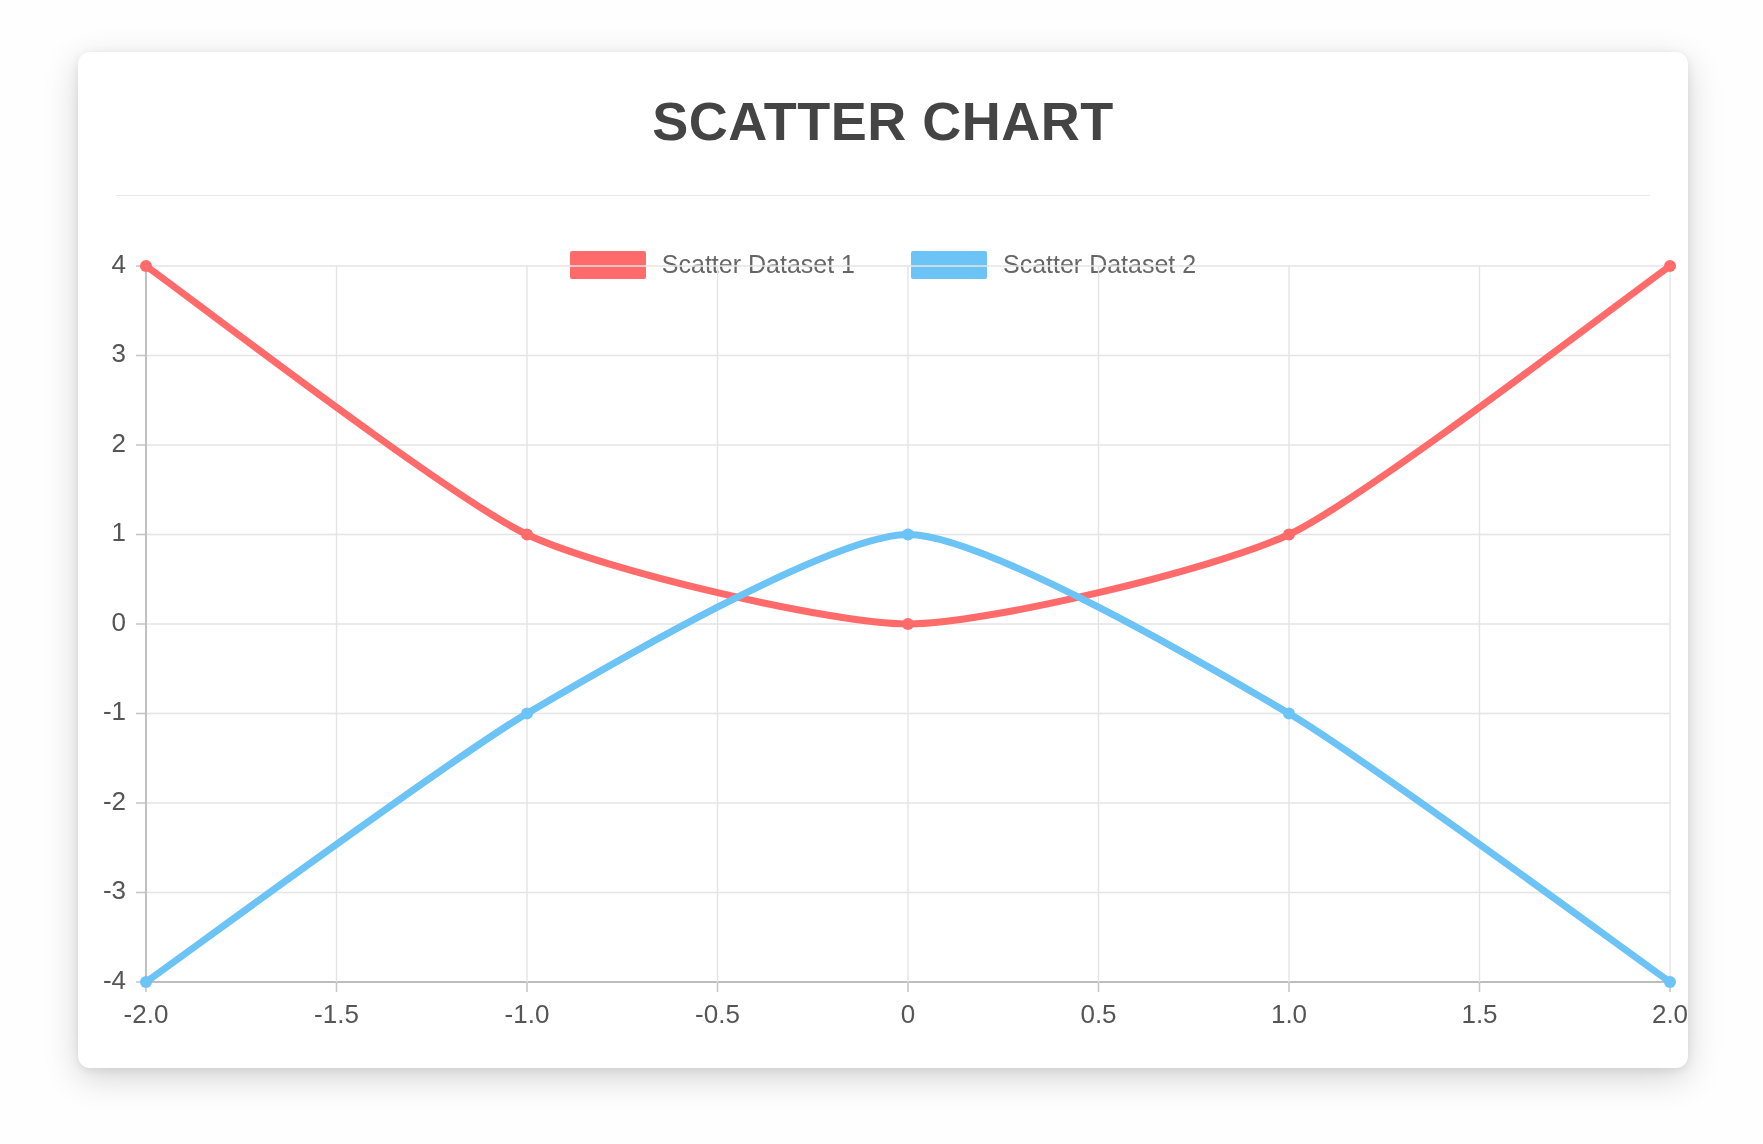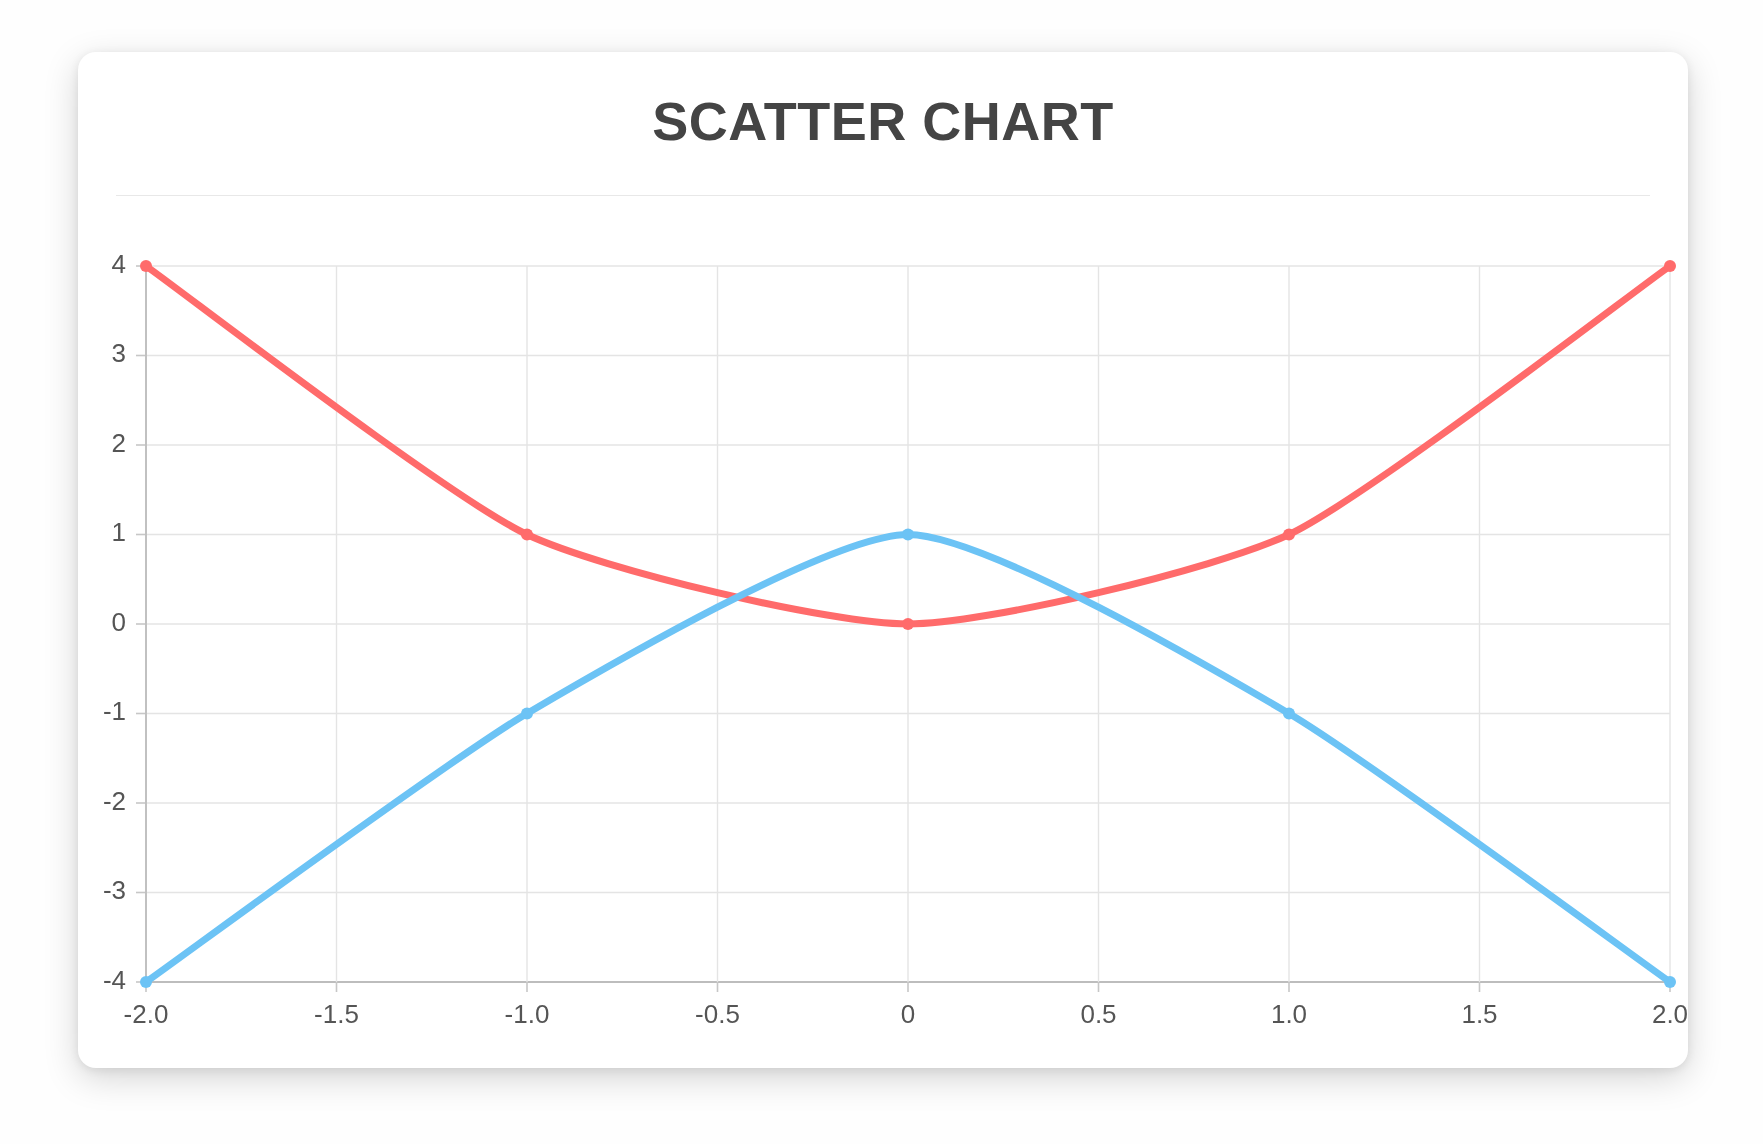--- a/index.html
+++ b/index.html
@@ -21,21 +21,21 @@
   }
 
   
   #card {
     position: absolute;
     left: 78px;
     top: 52px;
     width: 1610px;
     height: 1016px;
     background: #ffffff;
-    border-radius: 18px;
+    border-radius: 12px;
     box-shadow: 0 10px 34px rgba(0,0,0,0.17), 0 2px 10px rgba(0,0,0,0.08);
     box-sizing: border-box;
   }
 
   
   #chart-title {
     position: absolute;
     left: 0;
     top: 38px;
     width: 100%;
@@ -125,20 +125,30 @@
 <body>
 
 <div id="stage">
 
   <div id="card">
 
     <div id="chart-title">SCATTER CHART</div>
 
     <div id="title-divider"></div>
 
+    <div id="legend">
+        <div class="legend-item">
+          <span class="legend-swatch" style="background: rgb(255, 107, 107);"></span>
+          <span class="legend-label">Scatter Dataset 1</span>
+        </div>
+        <div class="legend-item">
+          <span class="legend-swatch" style="background: rgb(108, 195, 245);"></span>
+          <span class="legend-label">Scatter Dataset 2</span>
+        </div>
+      </div>
 
     <div id="plot-wrap">
       <svg id="plot-svg" width="1610" height="1016">
           <line x1="68" y1="214" x2="1592" y2="214" stroke="#e4e4e4" stroke-width="1.4"></line>
           <line x1="58" y1="214" x2="68" y2="214" class="tick-mark"></line>
           <text x="48" y="214" class="tick-label y-tick-label">4</text>
           <line x1="68" y1="303.5" x2="1592" y2="303.5" stroke="#e4e4e4" stroke-width="1.4"></line>
           <line x1="58" y1="303.5" x2="68" y2="303.5" class="tick-mark"></line>
           <text x="48" y="303.5" class="tick-label y-tick-label">3</text>
           <line x1="68" y1="393" x2="1592" y2="393" stroke="#e4e4e4" stroke-width="1.4"></line>

